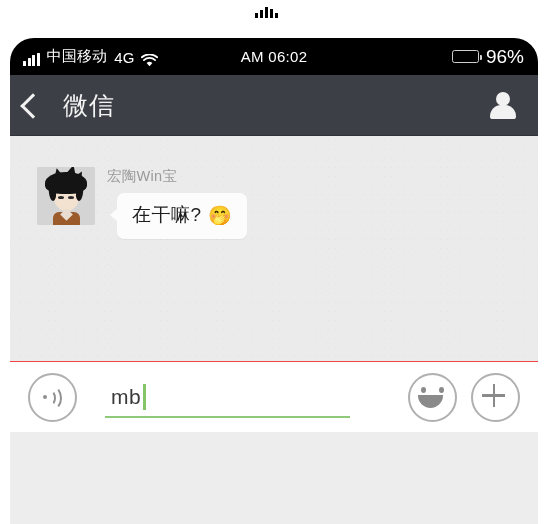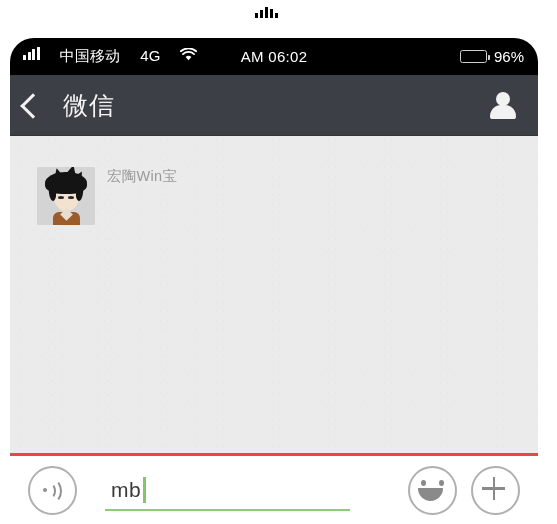--- a/index.html
+++ b/index.html
@@ -49,22 +49,22 @@
     position: relative;
     height: 37px;
     background: #000000;
     color: #ffffff;
     display: flex;
     align-items: center;
     font-size: 15px;
   }
   .sb-left {
     display: flex;
-    align-items: flex-start;
-    gap: 20px;
+    align-items: flex-end;
+    gap: 7px;
     margin-left: 13px;
   }
   .signal-bars {
     display: flex;
     align-items: flex-end;
     gap: 1.5px;
     height: 13px;
   }
   .signal-bars i { display:block; width:3px; background:#ffffff; border-radius:0.5px;}
   .sg1{height:5px;} .sg2{height:8px;} .sg3{height:11px;} .sg4{height:13px;}
@@ -103,21 +103,21 @@
     width:2px; height:5px;
     background:#cfcfcf;
     border-radius:0 1px 1px 0;
   }
   .battery .fill {
     height:100%;
     width:92%;
     background:#d9d9d9;
     border-radius:1px;
   }
-  .batt-pct { font-size: 15px; }
+  .batt-pct { font-size: 19px; }
 
   
   .navbar {
     height: 60px;
     background: #3c3f45;
     display: flex;
     align-items: center;
     position: relative;
     border-bottom: 1px solid #2f3237;
   }
@@ -155,21 +155,21 @@
   .profile-body {
     position:absolute; left:2px; top:15px;
     width:26px; height:14px;
     background:#f2f2f2;
     border-radius: 13px 13px 3px 3px;
   }
 
   
   .chat {
     position: relative;
-    height: 317px;
+    height: 225px;
     background-color: #ebebeb;
     background-image:
       radial-gradient(circle, rgba(0,0,0,0.030) 0.7px, transparent 0.8px),
       radial-gradient(circle, rgba(0,0,0,0.022) 0.6px, transparent 0.7px);
     background-size: 7px 9px, 11px 13px;
     background-position: 0 0, 4px 5px;
     overflow: hidden;
   }
   .msg-row {
     display: flex;
@@ -211,21 +211,21 @@
     border-top: 7px solid transparent;
     border-bottom: 7px solid transparent;
     border-right: 8px solid #fcfcfc;
   }
   .emoji-chip { font-size: 19px; line-height: 1; }
 
   
   .inputbar {
     height: 71px;
     background: #ffffff;
-    border-top: 3px solid #ef4444;
+    border-top: 1px solid #ef4444;
     display: flex;
     align-items: center;
     padding: 0 18px;
     box-sizing: border-box;
   }
   .circle-btn {
     width: 45px; height: 45px;
     flex: 0 0 45px;
     border: 2px solid #b0b0b0;
     border-radius: 50%;
@@ -434,20 +434,27 @@
         <span class="av-spike2"></span>
         <span class="av-spike1"></span>
         <span class="av-spike3"></span>
         <span class="av-eye-l"></span>
         <span class="av-eye-r"></span>
         <span class="av-body"></span>
         <span class="av-collar"></span>
       </div>
       <div class="msg-col">
         <div class="sender-name">宏陶Win宝</div>
+        <div class="bubble-wrap">
+          <span class="bubble-tail"></span>
+          <div class="bubble">
+            <span>在干嘛?</span>
+            <span class="emoji-chip">🤭</span>
+          </div>
+        </div>
       </div>
     </div>
   </div>
 
   <div class="inputbar">
     <div class="circle-btn">
       <span class="voice-dot"></span>
       <span class="wave w1"></span>
       <span class="wave w2"></span>
     </div>

